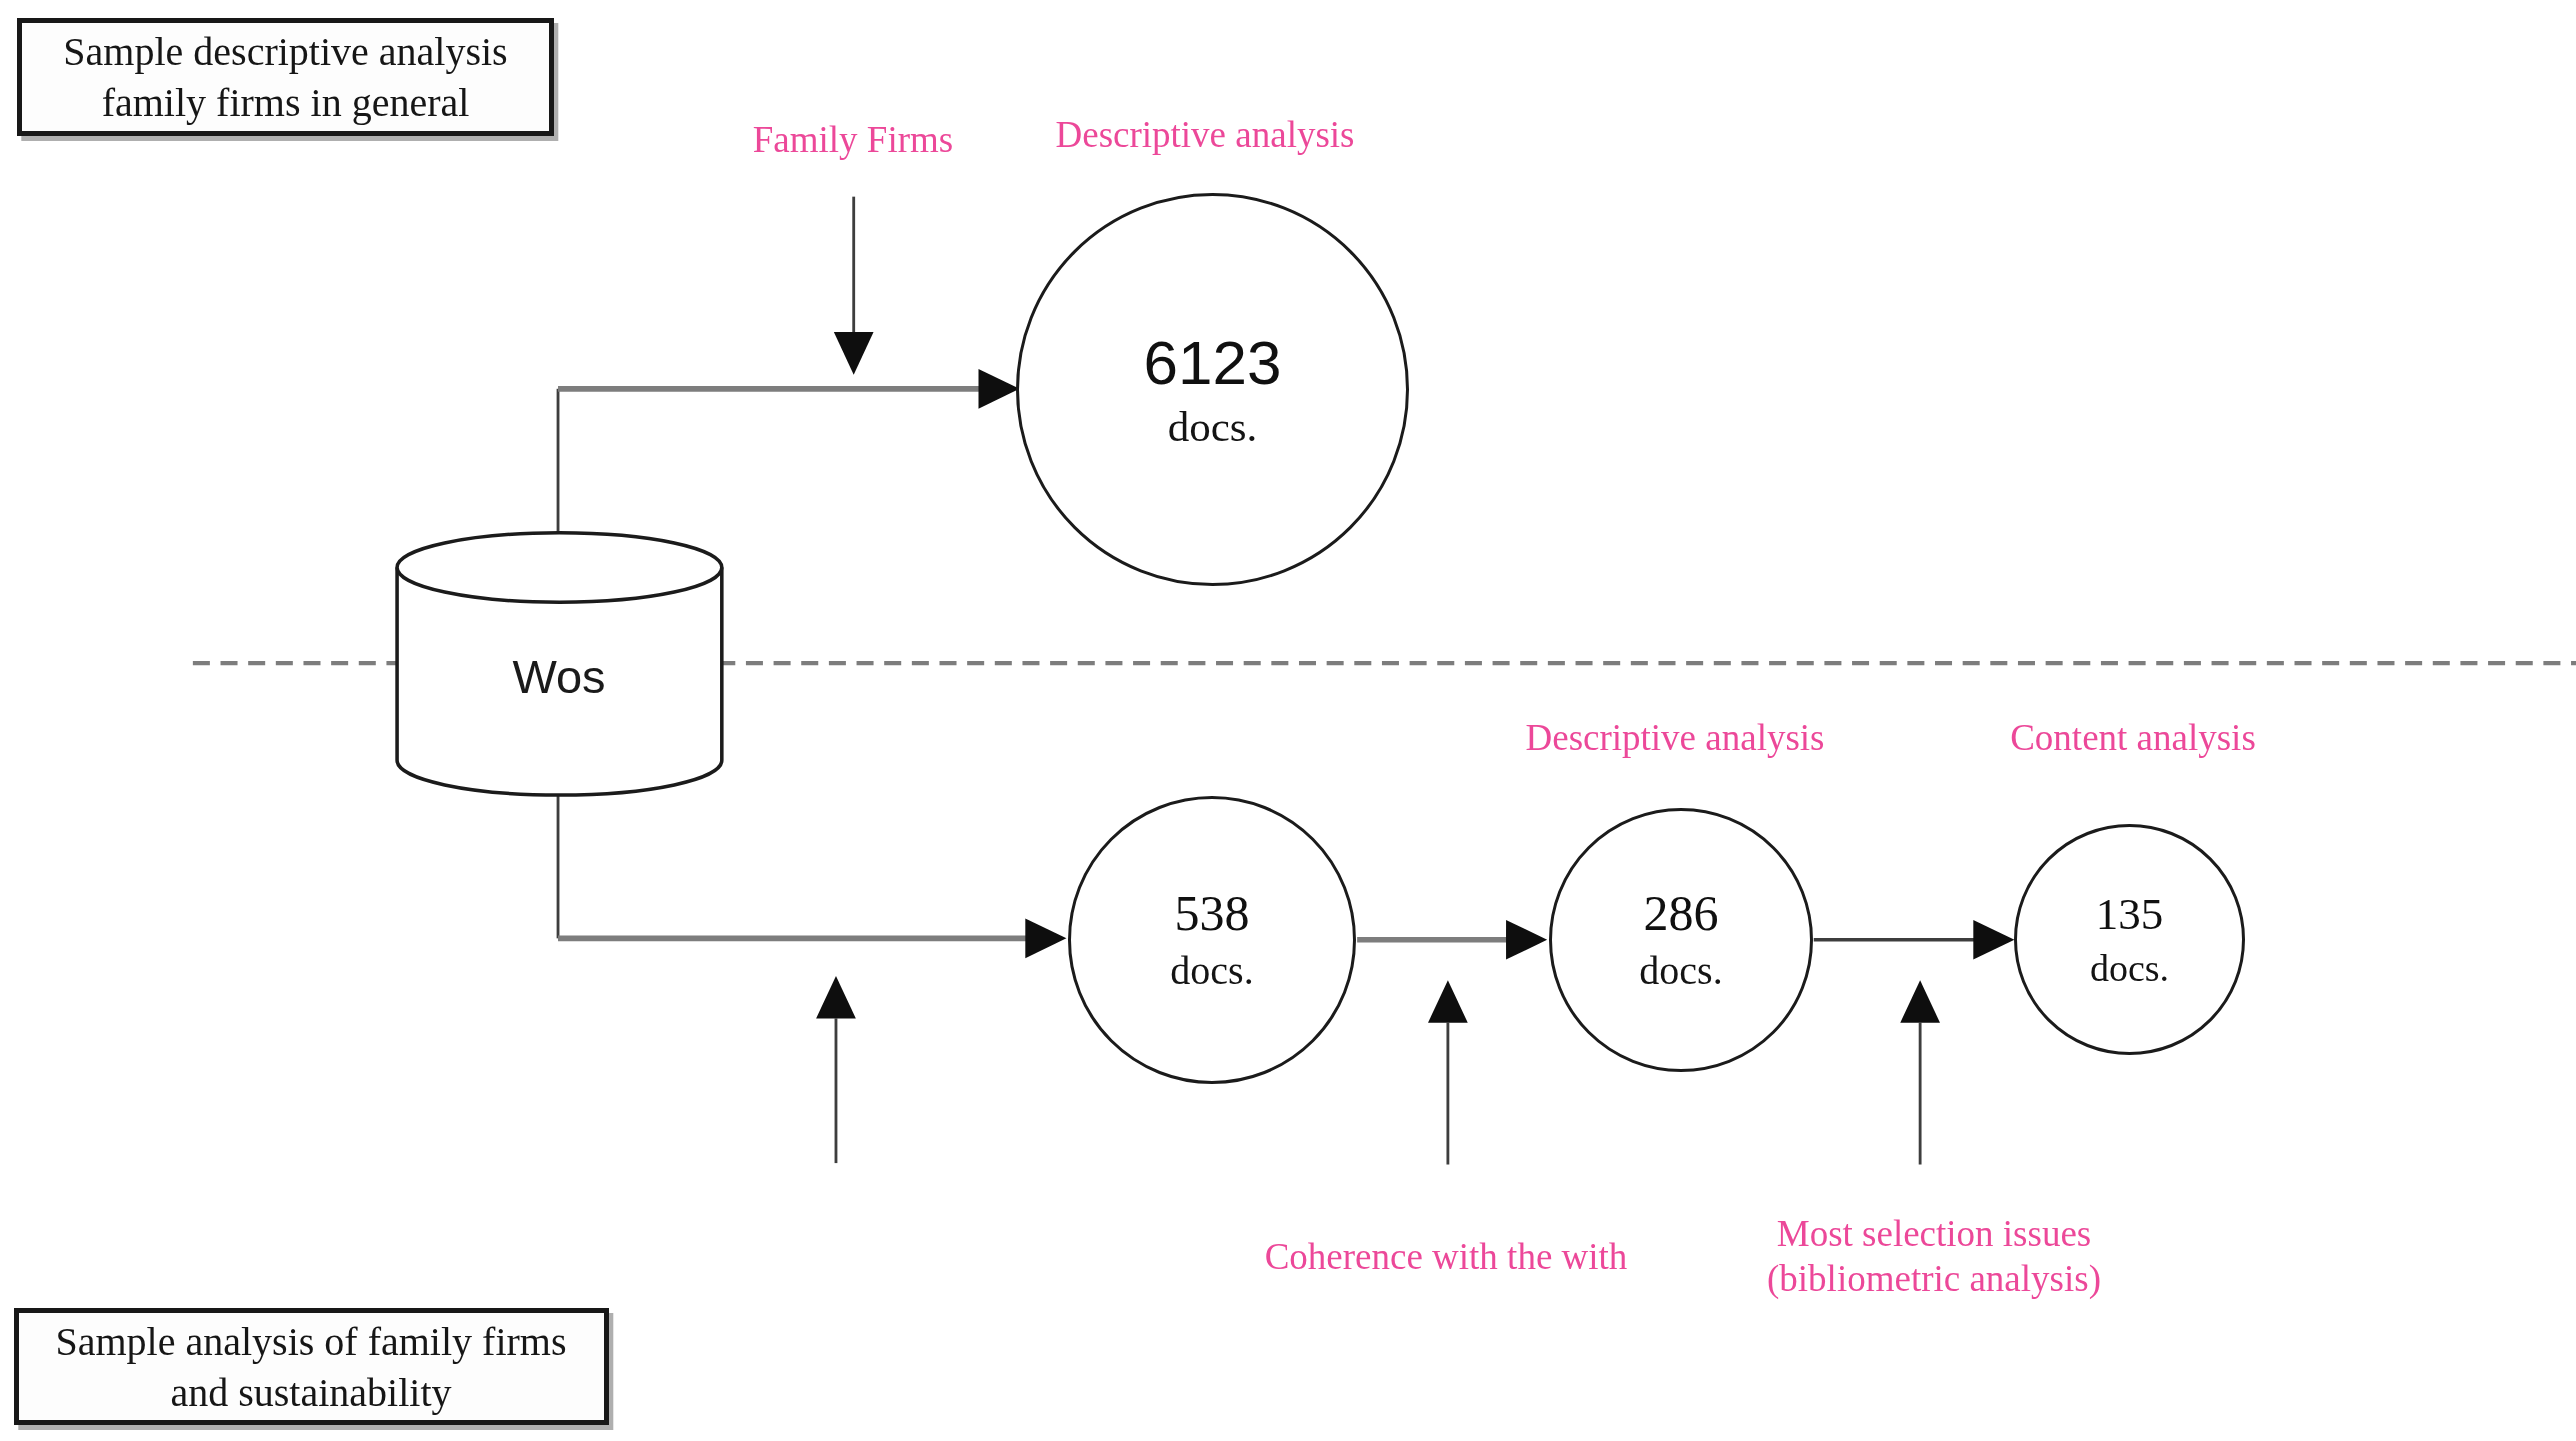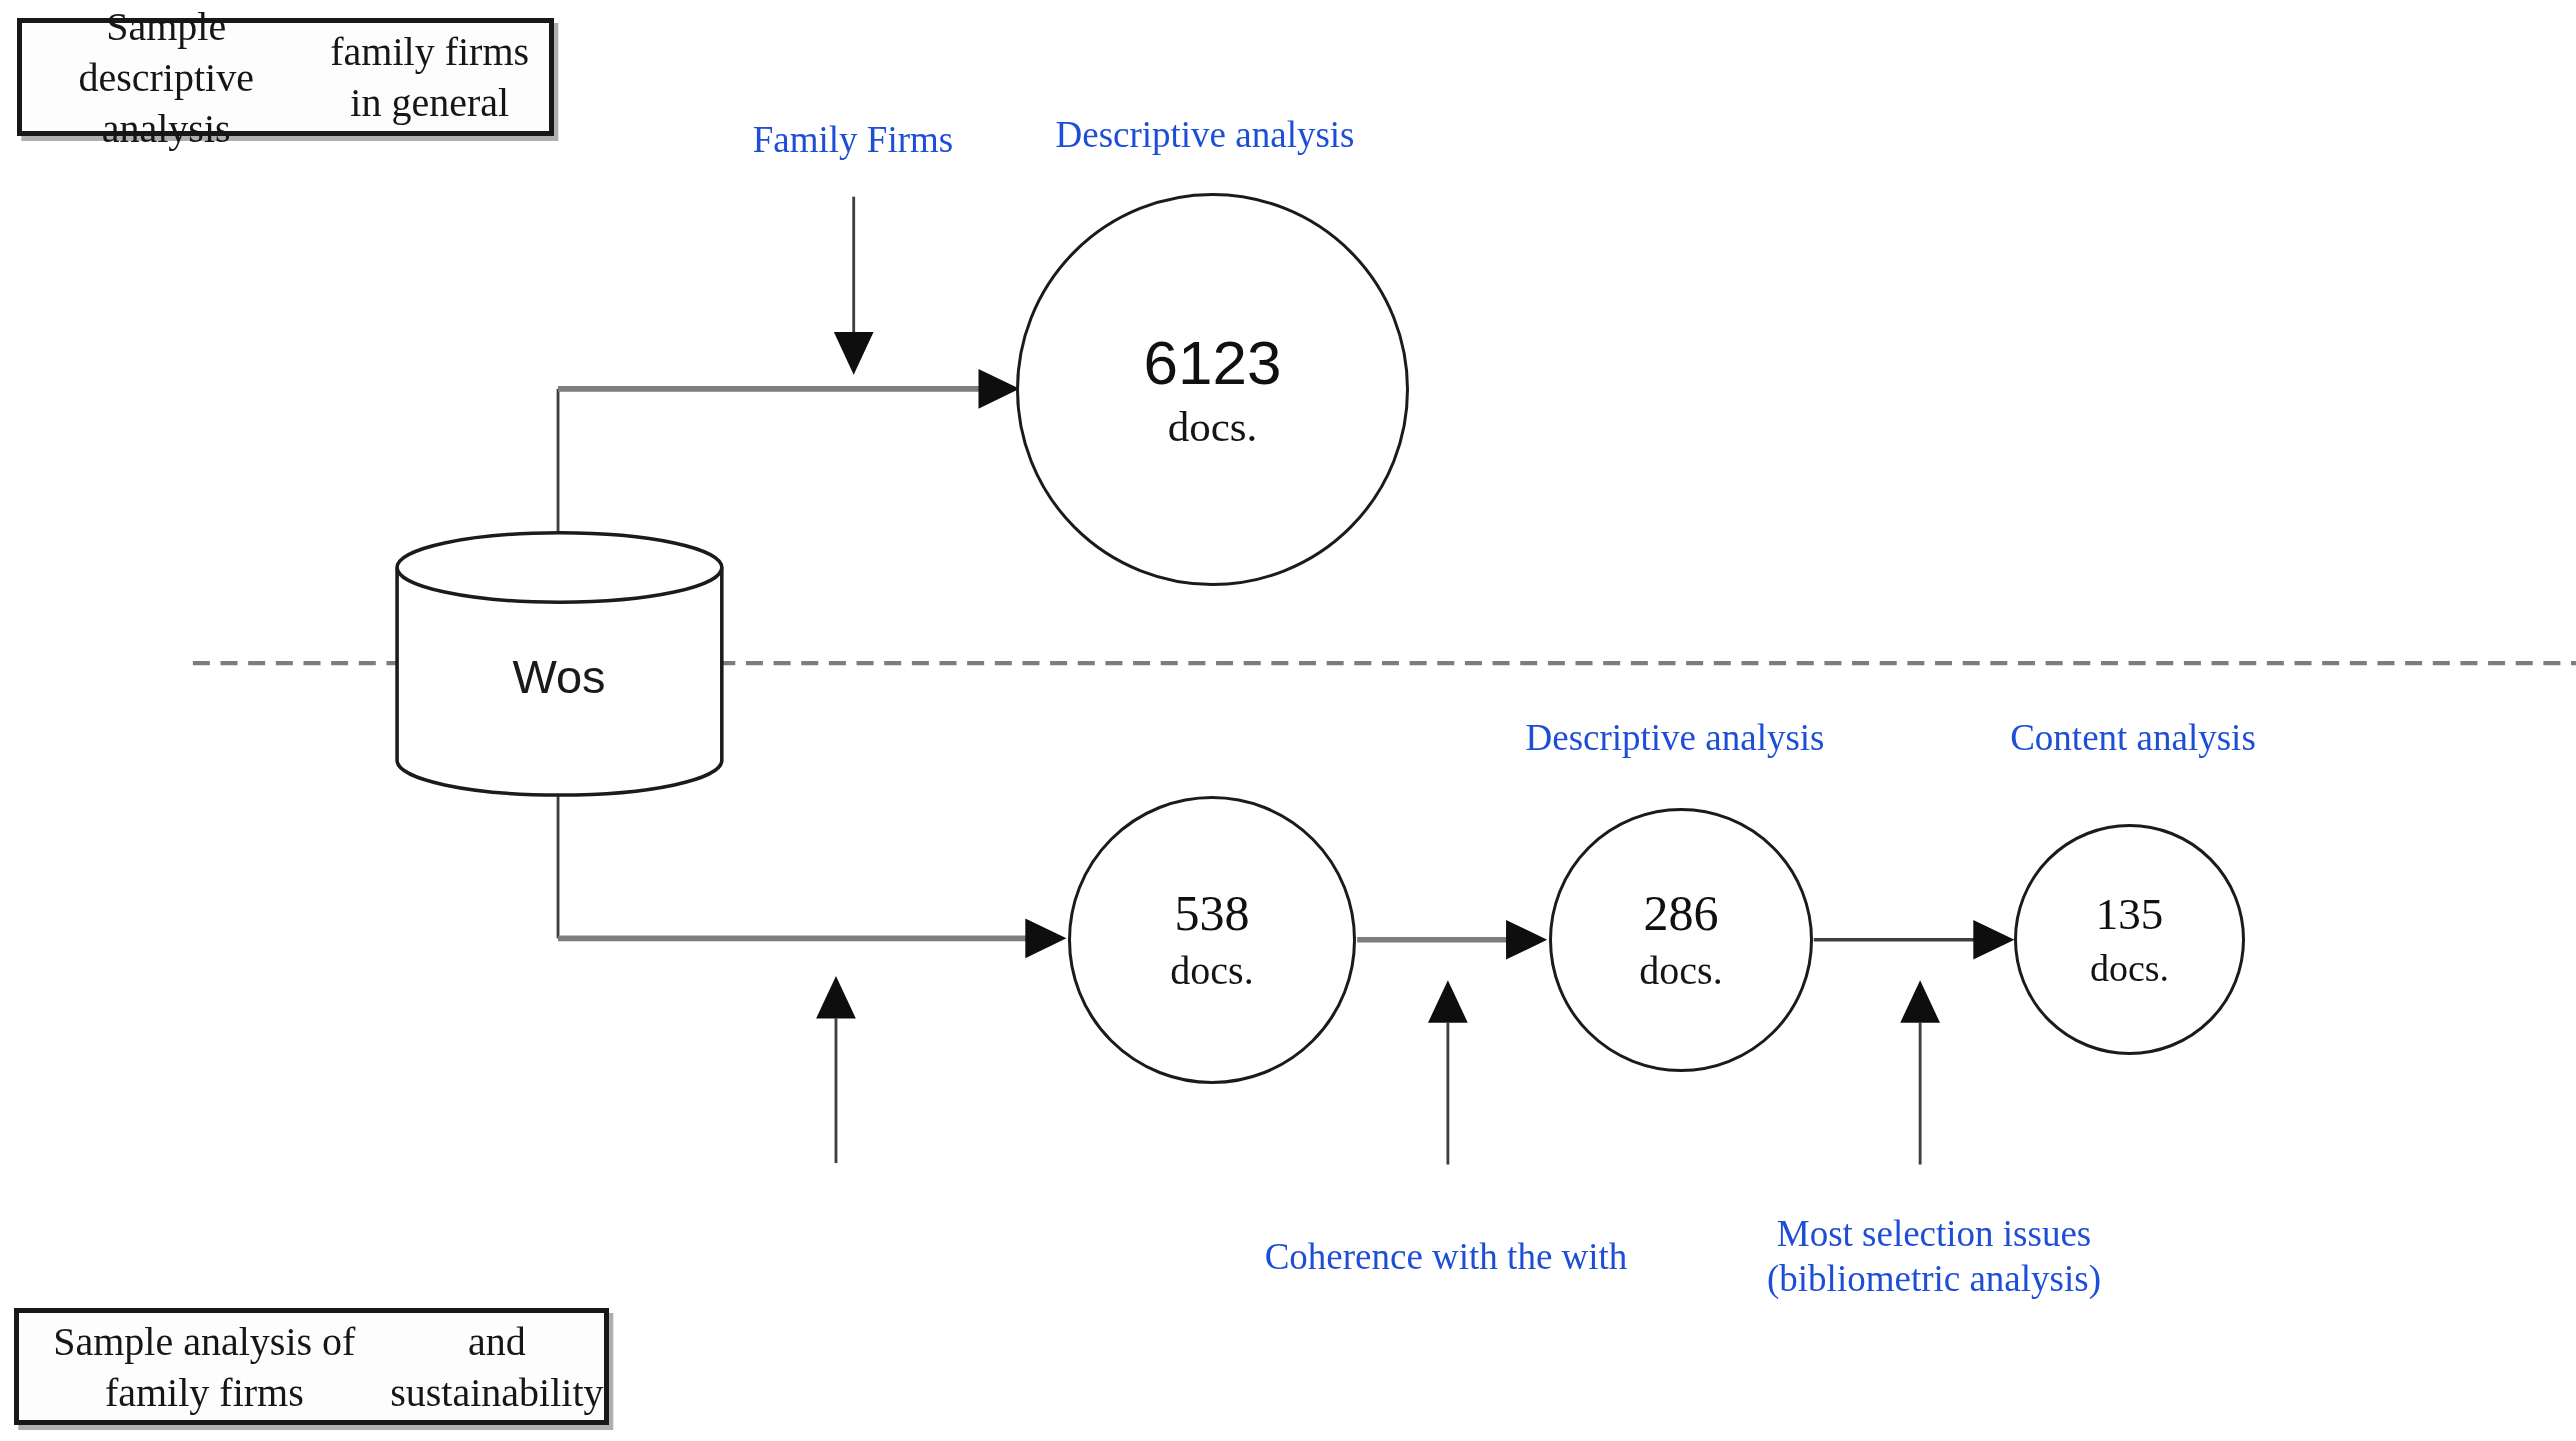--- a/index.html
+++ b/index.html
@@ -25,30 +25,30 @@
   .flow{stroke:var(--line_gray);stroke-width:8;fill:none;}
   .flow2{stroke:var(--line_dark);stroke-width:5;fill:none;}
   .thin{stroke:var(--line_dark);stroke-width:4;fill:none;}
   .head{fill:#0e0e0e;stroke:none;}
   .shape{fill:#ffffff;stroke:var(--ink);stroke-width:5;}
 
   
   .ann-box{
     position:absolute;border:5px solid #181818;background:#fdfdfd;
     box-shadow:4.3px 5px 0 rgba(110,110,110,.55);
-    display:flex;flex-direction:row;align-items:center;justify-content:center;
+    display:flex;flex-direction:column;align-items:center;justify-content:center;
     text-align:center;font-size:40px;line-height:51px;color:#161616;
   }
   #box-top-left{left:17px;top:18.4px;width:537px;height:118px;}
   #box-bottom-left{left:13.5px;top:1308px;width:595px;height:117px;}
 
   
   .lbl{
     position:absolute;transform:translate(-50%,-50%);
-    white-space:nowrap;font-size:37px;color:#1d4ed8;text-align:center;
+    white-space:nowrap;font-size:37px;color:#ec4899;text-align:center;
   }
   .lbl.two-line{white-space:normal;line-height:45px;}
 
   
   .circle{
     position:absolute;border:3.5px solid var(--ink);border-radius:50%;background:#fff;
     display:flex;flex-direction:column;align-items:center;justify-content:center;
     text-align:center;
   }
   #node-6123{left:1016px;top:193px;width:393px;height:393px;}

